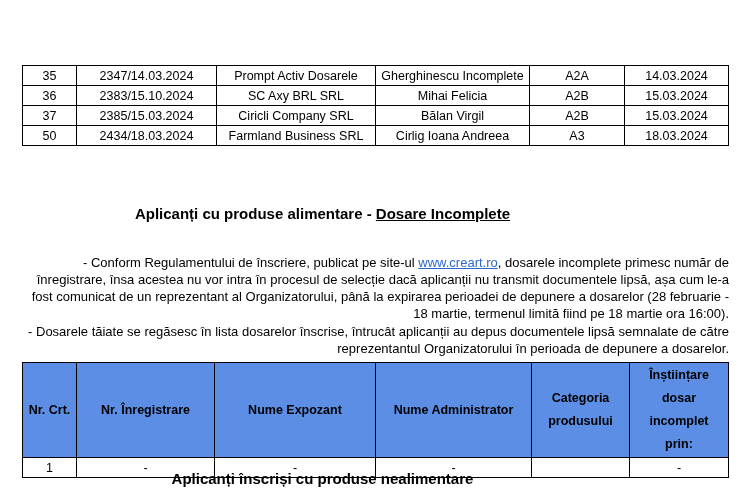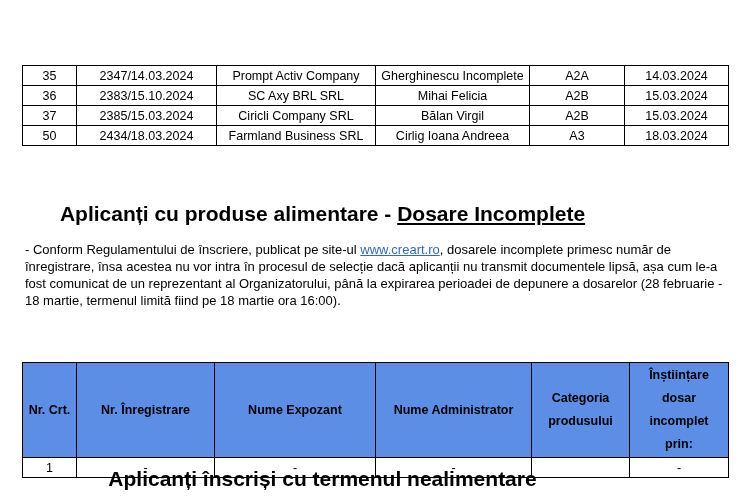--- a/index.html
+++ b/index.html
@@ -11,25 +11,25 @@
   .t td,.t th{border:1.5px solid #000;text-align:center;vertical-align:middle;overflow:hidden;}
   .top-table{left:22px;top:65px;width:706px;font-size:12.5px;}
   .top-table td{height:19px;padding:0 2px;white-space:nowrap;}
   .blue-table{left:22px;top:362px;width:706px;font-size:12.5px;}
   .blue-table th{
     background:var(--header-blue,#5B8EE4);
     font-weight:bold;height:62px;padding:1px 4px;line-height:23px;
   }
   .blue-table td{height:19px;padding:0 2px;}
   .h1{position:absolute;left:0;width:645px;text-align:center;font-weight:bold;
-      font-size:21px;line-height:21px;}
+      font-size:15px;line-height:21px;}
   #heading-alimentare{top:203px;}
   #heading-nealimentare{top:468px;}
   .u{text-decoration:underline;}
-  .paras{position:absolute;left:25px;top:241px;width:704px;font-size:13px;line-height:17px;text-align:left;}
+  .paras{position:absolute;left:25px;top:254px;width:704px;font-size:13px;line-height:17px;text-align:right;}
   .paras p{margin:0;}
   .paras p + p{margin-top:1px;}
   a.link{color:var(--link-blue,#2E68CC);text-decoration:underline;cursor:pointer;}
 </style>
 </head>
 <body>
 
 <div class="page">
 
   <table class="t top-table">
@@ -38,21 +38,21 @@
         <col style="width:140px">
         <col style="width:159px">
       <col style="width:154px">
         <col style="width:95px">
         <col style="width:104px">
     </colgroup>
     <tbody>
       <tr>
         <td>35</td>
         <td>2347/14.03.2024</td>
-        <td>Prompt Activ Company</td>
+        <td>Prompt Activ Dosarele</td>
         <td>Gherghinescu Incomplete</td>
         <td>A2A</td>
         <td>14.03.2024</td>
       </tr>
       <tr>
         <td>36</td>
         <td>2383/15.10.2024</td>
         <td>SC Axy BRL SRL</td>
         <td>Mihai Felicia</td>
         <td>A2B</td>
@@ -74,20 +74,21 @@
         <td>A3</td>
         <td>18.03.2024</td>
       </tr>
     </tbody>
   </table>
 
   <div class="h1" id="heading-alimentare"><span>Aplicanți cu produse alimentare - </span><span class="u">Dosare Incomplete</span></div>
 
   <div class="paras">
     <p><span>- Conform Regulamentului de înscriere, publicat pe site-ul </span><a class="link" href="#">www.creart.ro</a><span>, dosarele incomplete primesc număr de înregistrare, însa acestea nu vor intra în procesul de selecție dacă aplicanții nu transmit documentele lipsă, așa cum le-a fost comunicat de un reprezentant al Organizatorului, până la expirarea perioadei de depunere a dosarelor (28 februarie - 18 martie, termenul limită fiind pe 18 martie ora 16:00).</span></p>
+    <p>- Dosarele tăiate se regăsesc în lista dosarelor înscrise, întrucât aplicanții au depus documentele lipsă semnalate de către reprezentantul Organizatorului în perioada de depunere a dosarelor.</p>
   </div>
 
   <table class="t blue-table">
     <colgroup>
       <col style="width:54px">
         <col style="width:138px">
         <col style="width:161px">
       <col style="width:156px">
         <col style="width:98px">
         <col style="width:99px">
@@ -105,15 +106,15 @@
         <td>1</td>
         <td>-</td>
         <td>-</td>
         <td>-</td>
         <td></td>
         <td>-</td>
       </tr>
     </tbody>
   </table>
 
-  <div class="h1" id="heading-nealimentare">Aplicanți înscriși cu termenul nealimentare</div>
+  <div class="h1" id="heading-nealimentare">Aplicanți înscriși cu produse nealimentare</div>
 
 </div>
 
 </body></html>

